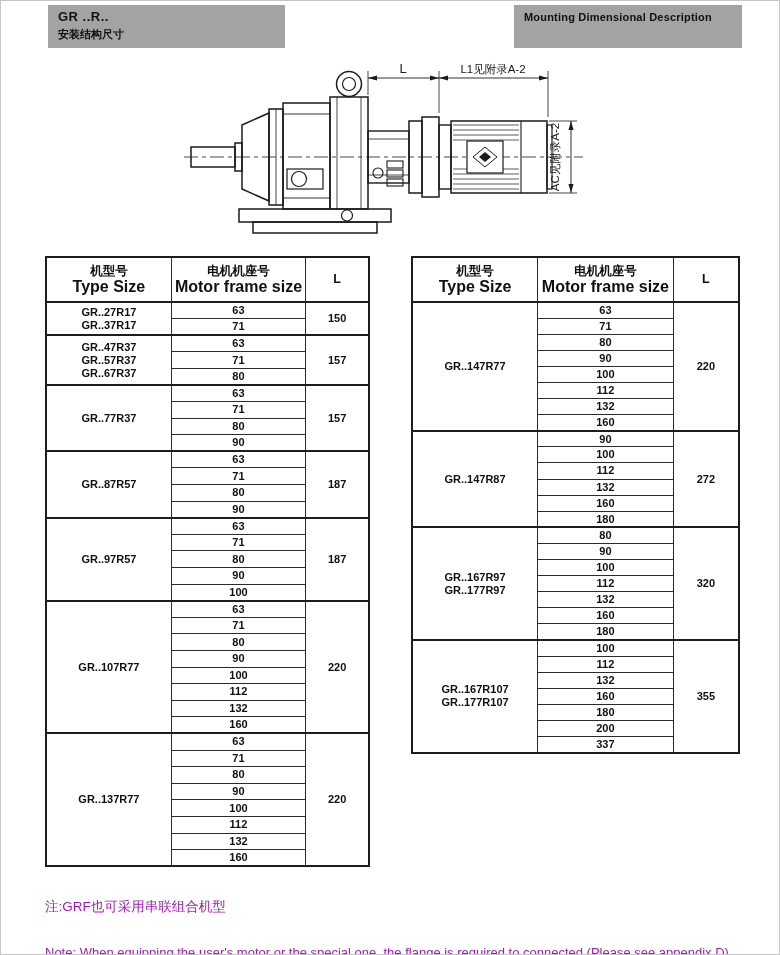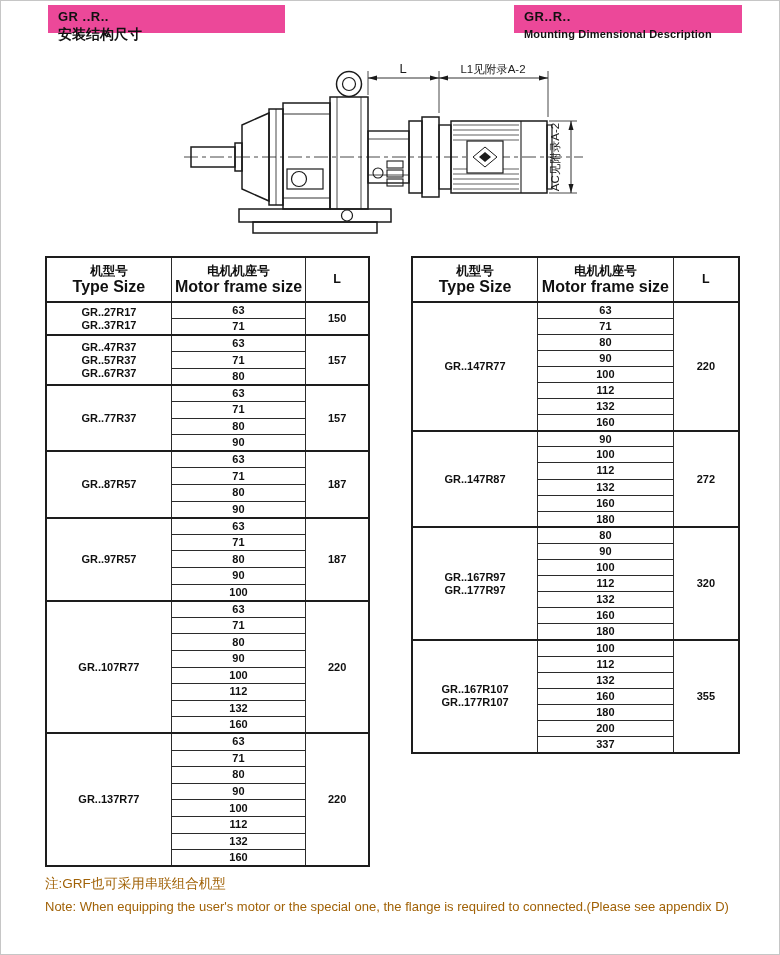--- a/index.html
+++ b/index.html
@@ -2,25 +2,25 @@
 <html><head>
 <meta charset="utf-8">
 <style>
   html,body { margin:0; padding:0; background:#ffffff; }
   .page {
     position:relative; width:780px; height:955px; background:#ffffff;
     font-family:"Liberation Sans", sans-serif; color:#111;
     border:1px solid #c6c6c6; box-sizing:border-box; overflow:hidden;
   }
   
-  .hdr-box { position:absolute; top:4px; height:28px; background:#ec4899; padding:3px 10px; box-sizing:border-box; }
+  .hdr-box { position:absolute; top:4px; height:43px; background:#a3a3a3; padding:3px 10px; box-sizing:border-box; }
   .hdr-left  { left:47px;  width:237px; }
   .hdr-right { left:513px; width:228px; }
   .hdr-line1 { font-size:13px; font-weight:bold; line-height:17px; letter-spacing:0.5px; }
-  .hdr-line2 { font-size:14px; font-weight:bold; line-height:19px; }
+  .hdr-line2 { font-size:11px; font-weight:bold; line-height:19px; }
   .hdr-right .hdr-line2 { font-size:11px; letter-spacing:0.2px; }
 
   
   .drawing { position:absolute; top:56px; left:0; }
 
   
   table.tbl { position:absolute; border-collapse:collapse; table-layout:fixed; }
   .tbl-left  { left:44px;  top:255px; width:325px; }
   .tbl-right { left:410px; top:255px; width:329px; }
   .tbl th, .tbl td {
@@ -32,37 +32,36 @@
   .tbl td { font-size:11px; font-weight:bold; line-height:13px; }
   .tbl-left  tr.data-row { height:16.6px; }
   .tbl-right tr.data-row { height:16.1px; }
   tr.group-start td { border-top:2.2px solid #1d1d1d; }
   td.frame-cell { border-top-color:#3a3a3a; }
   table.tbl { border:2.2px solid #1d1d1d;padding-left:48px; }
   .tbl th { border-bottom:2.2px solid #1d1d1d; }
 
   
   .notes { position:absolute; left:44px; top:871px; width:716px; }
-  .note-line { font-size:13px; line-height:23px; color:#a16207; white-space:nowrap; }
+  .note-line { font-size:13px; line-height:23px; color:#a21caf; white-space:nowrap;margin-top:23px; }
   .note-zh  { font-size:13.5px; }
 
   svg .ln { stroke:#1b1b1b; fill:none; }
   svg text { fill:#1b1b1b; font-family:"Liberation Sans", sans-serif; }
 </style>
 </head>
 <body>
 
 <div class="page">
 
   <div class="hdr-box hdr-left">
     <div class="hdr-line1">GR ..R..</div>
     <div class="hdr-line2">安装结构尺寸</div>
   </div>
   <div class="hdr-box hdr-right">
-    <div class="hdr-line1">GR..R..</div>
     <div class="hdr-line2">Mounting Dimensional Description</div>
   </div>
 
   <svg class="drawing" width="780" height="195" viewBox="0 0 780 195">
 
     <line class="ln" x1="183" y1="100" x2="582" y2="100" stroke-width="0.8" stroke-dasharray="14 4 4 4"></line>
 
     <g>
       <rect class="ln" x="190" y="90" width="44" height="20" stroke-width="1.5"></rect>
       <rect class="ln" x="234" y="86" width="7" height="28" stroke-width="1.5"></rect>

